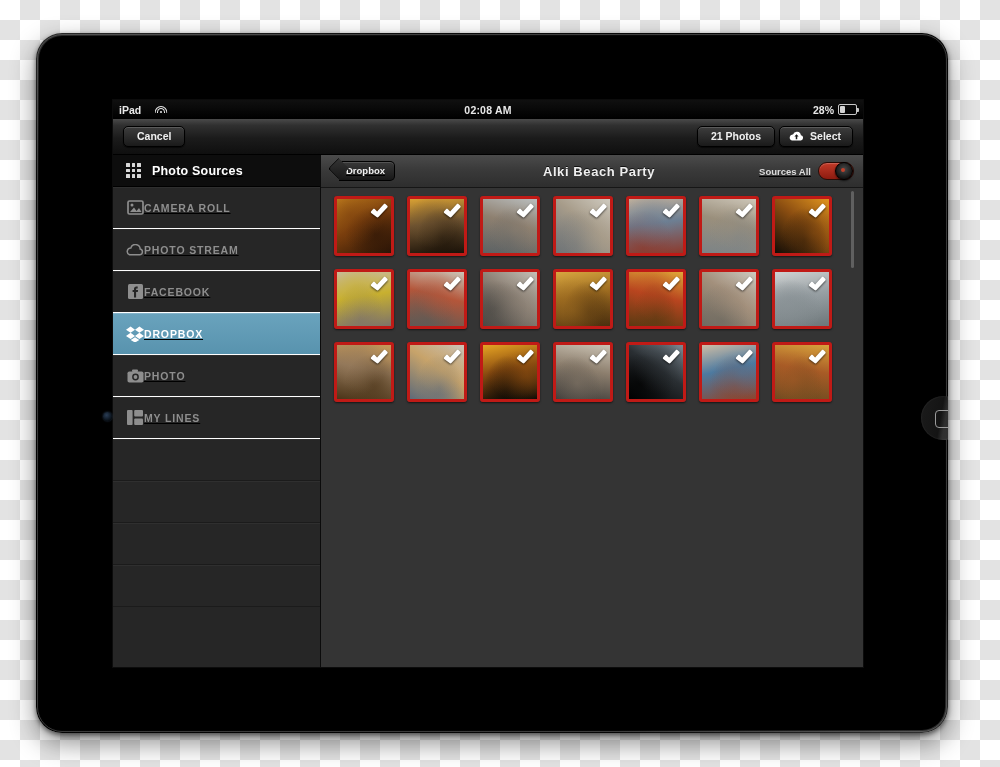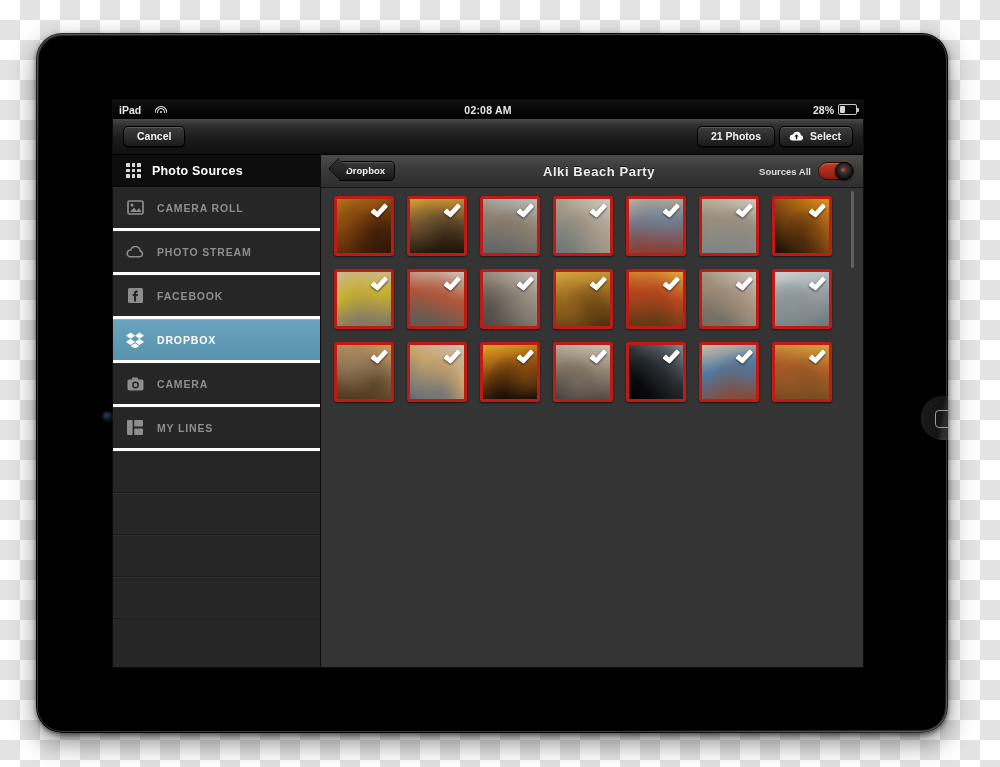--- a/index.html
+++ b/index.html
@@ -86,37 +86,37 @@
     background:linear-gradient(#3d3d3d,#1a1a1a);
     border:1px solid #000;box-shadow:inset 0 1px 0 rgba(255,255,255,.16),0 1px 1px rgba(0,0,0,.6);
     padding:4px 13px;line-height:1;cursor:pointer;white-space:nowrap;
   }
   #toolbar-right{margin-left:auto;display:flex;align-items:center;gap:4px;}
   #upload-button{display:flex;align-items:center;gap:6px;padding:4px 11px 4px 9px;}
   .cloud-up{position:relative;width:15px;height:11px;flex:none;}
   .cloud-up svg{display:block;}
 
   
-  #app-body{display:flex;height:513px;}
+  #app-body{display:flex;height:513px;text-decoration:underline;}
 
   
   #sidebar{
     width:207px;flex:none;background:#262626;border-right:1px solid #0b0b0b;position:relative;
   }
   #sidebar-header{
     height:31px;background:#0d0d0d;display:flex;align-items:center;gap:11px;padding:0 13px;
     border-bottom:1px solid #000;
   }
   .grid-icon{width:15px;height:15px;display:grid;grid-template-columns:repeat(3,1fr);
     grid-template-rows:repeat(3,1fr);gap:2px;flex:none;}
   .grid-icon span{background:#d8d8d8;border-radius:.5px;}
   #sidebar-title{color:#fff;font-size:12.5px;font-weight:bold;letter-spacing:.2px;}
   .src-item{
-    height:41px;display:flex;align-items:center;gap:13px;padding:0 13px;
-    border-bottom:3px solid #ffffff;box-shadow:inset 0 1px 0 #2f2f2f;cursor:pointer;text-align:center;
+    height:41px;display:flex;align-items:center;padding:0 13px;
+    border-bottom:1px solid #ffffff;box-shadow:inset 0 1px 0 #2f2f2f;cursor:pointer;text-align:center;
   }
   .src-item .lbl{color:#8e8e8e;font-size:10.5px;font-weight:bold;letter-spacing:.85px;}
   .src-item.active{background:linear-gradient(#6aa3bd,#5893ae);box-shadow:inset 0 1px 0 rgba(255,255,255,.18);}
   .src-item.active .lbl{color:#fff;}
   .src-icon{width:18px;height:18px;flex:none;display:flex;align-items:center;justify-content:center;}
   .src-icon svg{display:block;}
   .filler{height:41px;border-bottom:1px solid #1b1b1b;box-shadow:inset 0 1px 0 #2f2f2f;}
 
   
   #content{flex:1;background:#343434;position:relative;display:flex;flex-direction:column;}
@@ -275,21 +275,21 @@
             </div>
             <div class="src-item">
               <span class="src-icon">
                 <svg width="17" height="14" viewBox="0 0 17 14">
                   <rect x="0.5" y="2.5" width="16" height="11" rx="1.8" fill="#8e8e8e"></rect>
                   <rect x="5" y="0.5" width="6" height="2.5" rx="1" fill="#8e8e8e"></rect>
                   <circle cx="8.5" cy="8" r="3.4" fill="#262626"></circle>
                   <circle cx="8.5" cy="8" r="1.9" fill="#8e8e8e"></circle>
                 </svg>
               </span>
-              <span class="lbl">CAMERA</span>
+              <span class="lbl">PHOTO</span>
             </div>
             <div class="src-item">
               <span class="src-icon">
                 <svg width="16" height="15" viewBox="0 0 16 15">
                   <rect x="0" y="0" width="5.6" height="15" rx="1" fill="#8e8e8e"></rect>
                   <rect x="7.2" y="0" width="8.8" height="6.6" rx="1" fill="#8e8e8e"></rect>
                   <rect x="7.2" y="8.4" width="8.8" height="6.6" rx="1" fill="#8e8e8e"></rect>
                 </svg>
               </span>
               <span class="lbl">MY LINES</span>

